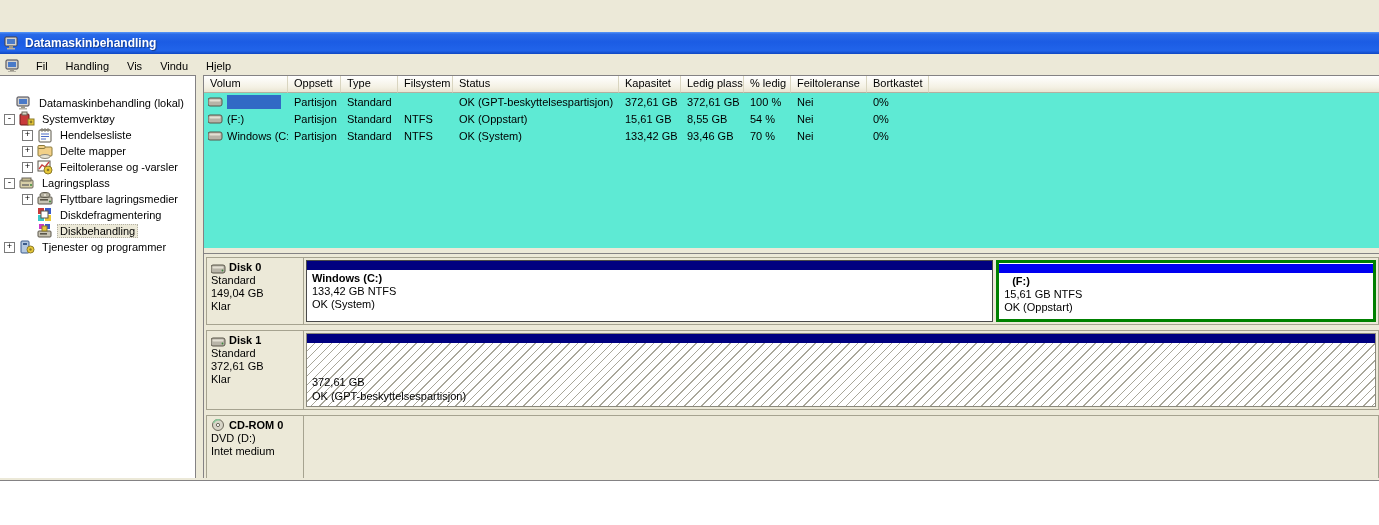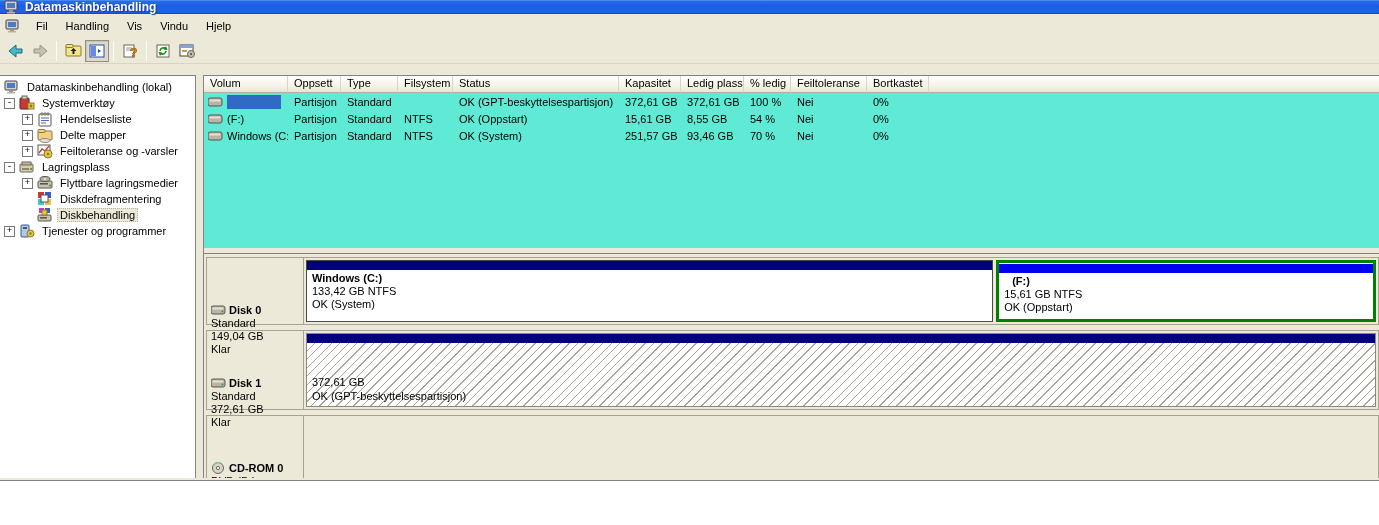--- a/index.html
+++ b/index.html
@@ -1,21 +1,21 @@
 <!DOCTYPE html>
 <html><head>
 <meta charset="utf-8">
 <style>
   * { box-sizing: border-box; margin: 0; padding: 0; }
   html,body { width:1379px; height:525px; background:#fff; font-family:"Liberation Sans", sans-serif; font-size:11px; color:#000; }
   .window { position:relative; width:1379px; height:481px; background:#ece9d8; border-bottom:1px solid #848284; overflow:hidden; }
 
   
-  .titlebar { height:14px; display:flex; align-items:center; gap:5px; padding-left:4px;
-    background:linear-gradient(#5898f8 0%, #2a6ae8 10%, #1b5ce4 45%, #2164ea 85%, #0f47c2 100%); }
+  .titlebar { height:22px; display:flex; align-items:center; gap:5px; padding-left:4px;
+    background:linear-gradient(#5898f8 0%, #2a6ae8 10%, #1b5ce4 45%, #2164ea 85%, #0f47c2 100%);margin-top:32px; }
   .titlebar .title { color:#fff; font-weight:bold; font-size:12px; text-shadow:1px 1px 1px #123a8a; }
 
   
   .menubar { height:24px; background:#ece9d8; display:flex; align-items:center; padding-left:3px;text-align:right; }
   .menubar .menu-item { padding:3px 9px; cursor:default; }
   .menubar .winicon { margin:0 6px 0 2px; display:flex; }
 
   
   .toolbar { height:26px; background:#ece9d8; display:flex; align-items:center; padding-left:4px; border-bottom:1px solid #d8d5c5; }
   .tbtn { width:24px; height:22px; display:flex; align-items:center; justify-content:center; border:1px solid transparent; }
@@ -24,21 +24,21 @@
 
   
   .main { position:absolute; top:72px; left:0; right:0; height:406px; background:#ece9d8; }
   .tree-pane { position:absolute; left:0; top:3px; width:196px; bottom:0; background:#fff;
     border-top:1px solid #848284; border-right:1px solid #848284; padding-top:3px; overflow:hidden; }
   .right-pane { position:absolute; left:203px; top:3px; right:0; bottom:0; display:flex; flex-direction:column;
     border-left:1px solid #848284; }
 
   
   .trow { height:16px; display:flex; align-items:center; white-space:nowrap; cursor:default; }
-  .d0 { padding-left:4px; } .d1 { padding-left:4px; } .d2 { padding-left:22px; }
+  .d0 { padding-left:16px;margin-top:16px; } .d1 { padding-left:4px; } .d2 { padding-left:22px; }
   .exp { width:11px; height:11px; flex:none; border:1px solid #7a7a7a; background:#fff; margin-right:4px;
     font:9px/9px "Liberation Mono", monospace; text-align:center; color:#000; }
   .exp-spacer { width:15px; flex:none; }
   .ticon { width:16px; height:16px; flex:none; margin-right:4px; display:flex; align-items:center; justify-content:center; }
   .tlabel { padding:1px 3px; }
   .tlabel.sel { background:#ece9d8; border:1px dotted #b5b2a5; padding:0 2px; }
 
   
   .volume-list { height:173px; background:#5eead4; border-top:1px solid #848284; overflow:hidden; }
   .vl-header, .vl-row { display:grid; grid-template-columns:84px 53px 57px 55px 166px 62px 63px 47px 76px 62px 1fr; }
@@ -50,21 +50,21 @@
   .cell.volname { display:flex; align-items:center; gap:4px; padding-left:4px; }
   .vol-sel-box { flex:1; height:14px; background:#316ac5; margin-right:3px; }
 
   .hsplitter { height:5px; background:#ece9d8; }
 
   
   .graphical { flex:1; background:#ece9d8; border-top:1px solid #848284; padding:3px 0 0 2px; overflow:hidden; }
   .g-row { display:flex; border:1px solid #a6a390; background:#ece9d8; margin:0 0 5px 0; }
   .g-row.disk0 { height:68px; } .g-row.disk1 { height:80px; } .g-row.cdrom { height:70px; }
   .g-label { width:97px; flex:none; border-right:1px solid #a6a390; padding:3px 2px 2px 4px; line-height:13px; }
-  .g-title { display:flex; align-items:flex-start; gap:2px; font-weight:bold;margin-top:43px; }
+  .g-title { display:flex; align-items:flex-end; gap:2px; font-weight:bold; }
   .g-bars { flex:1; padding:2px; display:flex; gap:3px; min-width:0; }
   .partition { background:#fff; border:1px solid #4a4a4a; display:flex; flex-direction:column; min-width:0; }
   .stripe { height:9px; flex:none; background:#000080; }
   .p-c { width:64.4%; }
   .p-f { width:35.6%; border:3px solid #008000; }
   .p-f .stripe { background:#0000f0; margin:1px 0 0 0; }
   .p-text { padding:2px 5px 0 5px; line-height:13px; white-space:nowrap; overflow:hidden; }
   .p-name { font-weight:bold; }
   .p-f .p-text .p-name { padding-left:8px; }
   .p-gpt { width:100%; border:1px solid #8a887c; }
@@ -387,21 +387,21 @@
                   <rect x="0" y="1" width="14" height="8" rx="2" fill="#b8b4a8" stroke="#5a564a"></rect>
                   <rect x="1.5" y="2.5" width="11" height="2" rx="1" fill="#e4e0d4"></rect>
                 </svg>
               </span>
             <span>Windows (C:)</span>
           </span>
           <span class="cell">Partisjon</span>
           <span class="cell">Standard</span>
           <span class="cell">NTFS</span>
           <span class="cell">OK (System)</span>
-          <span class="cell">251,57 GB</span>
+          <span class="cell">133,42 GB</span>
           <span class="cell">93,46 GB</span>
           <span class="cell">70 %</span>
           <span class="cell">Nei</span>
           <span class="cell">0%</span>
           <span class="cell"></span>
         </div>
       </div>
 
       <div class="hsplitter"></div>
 

